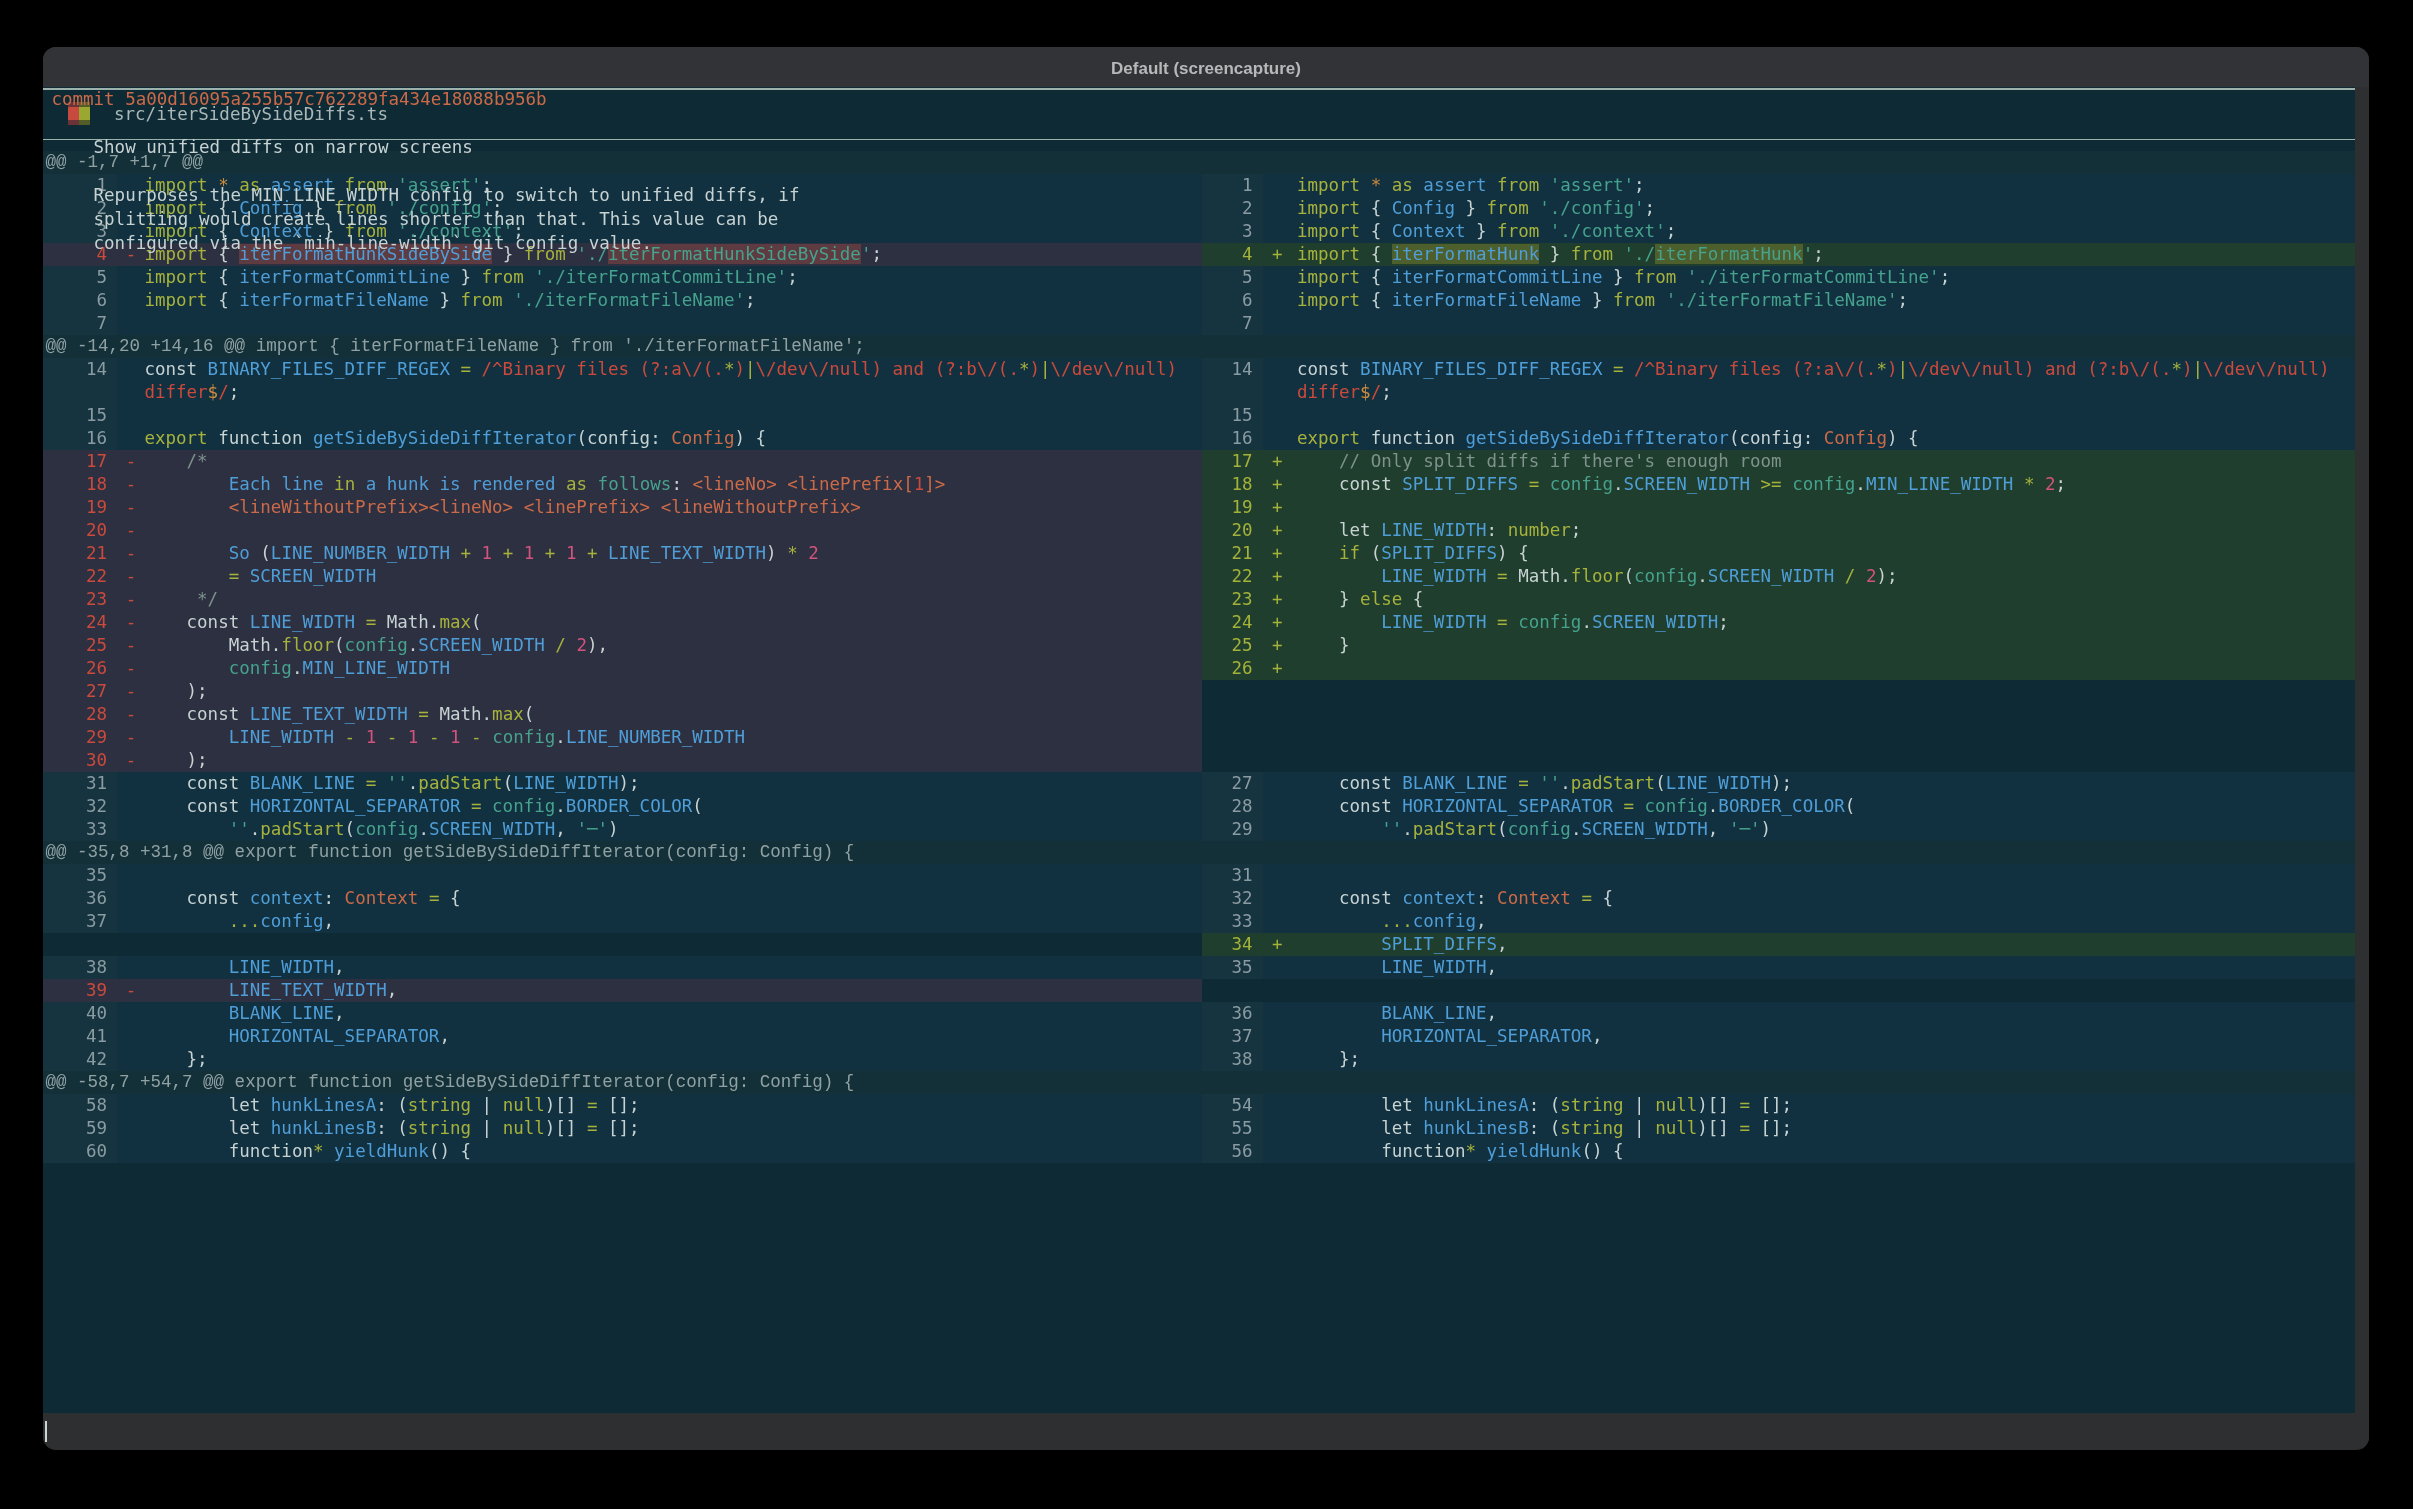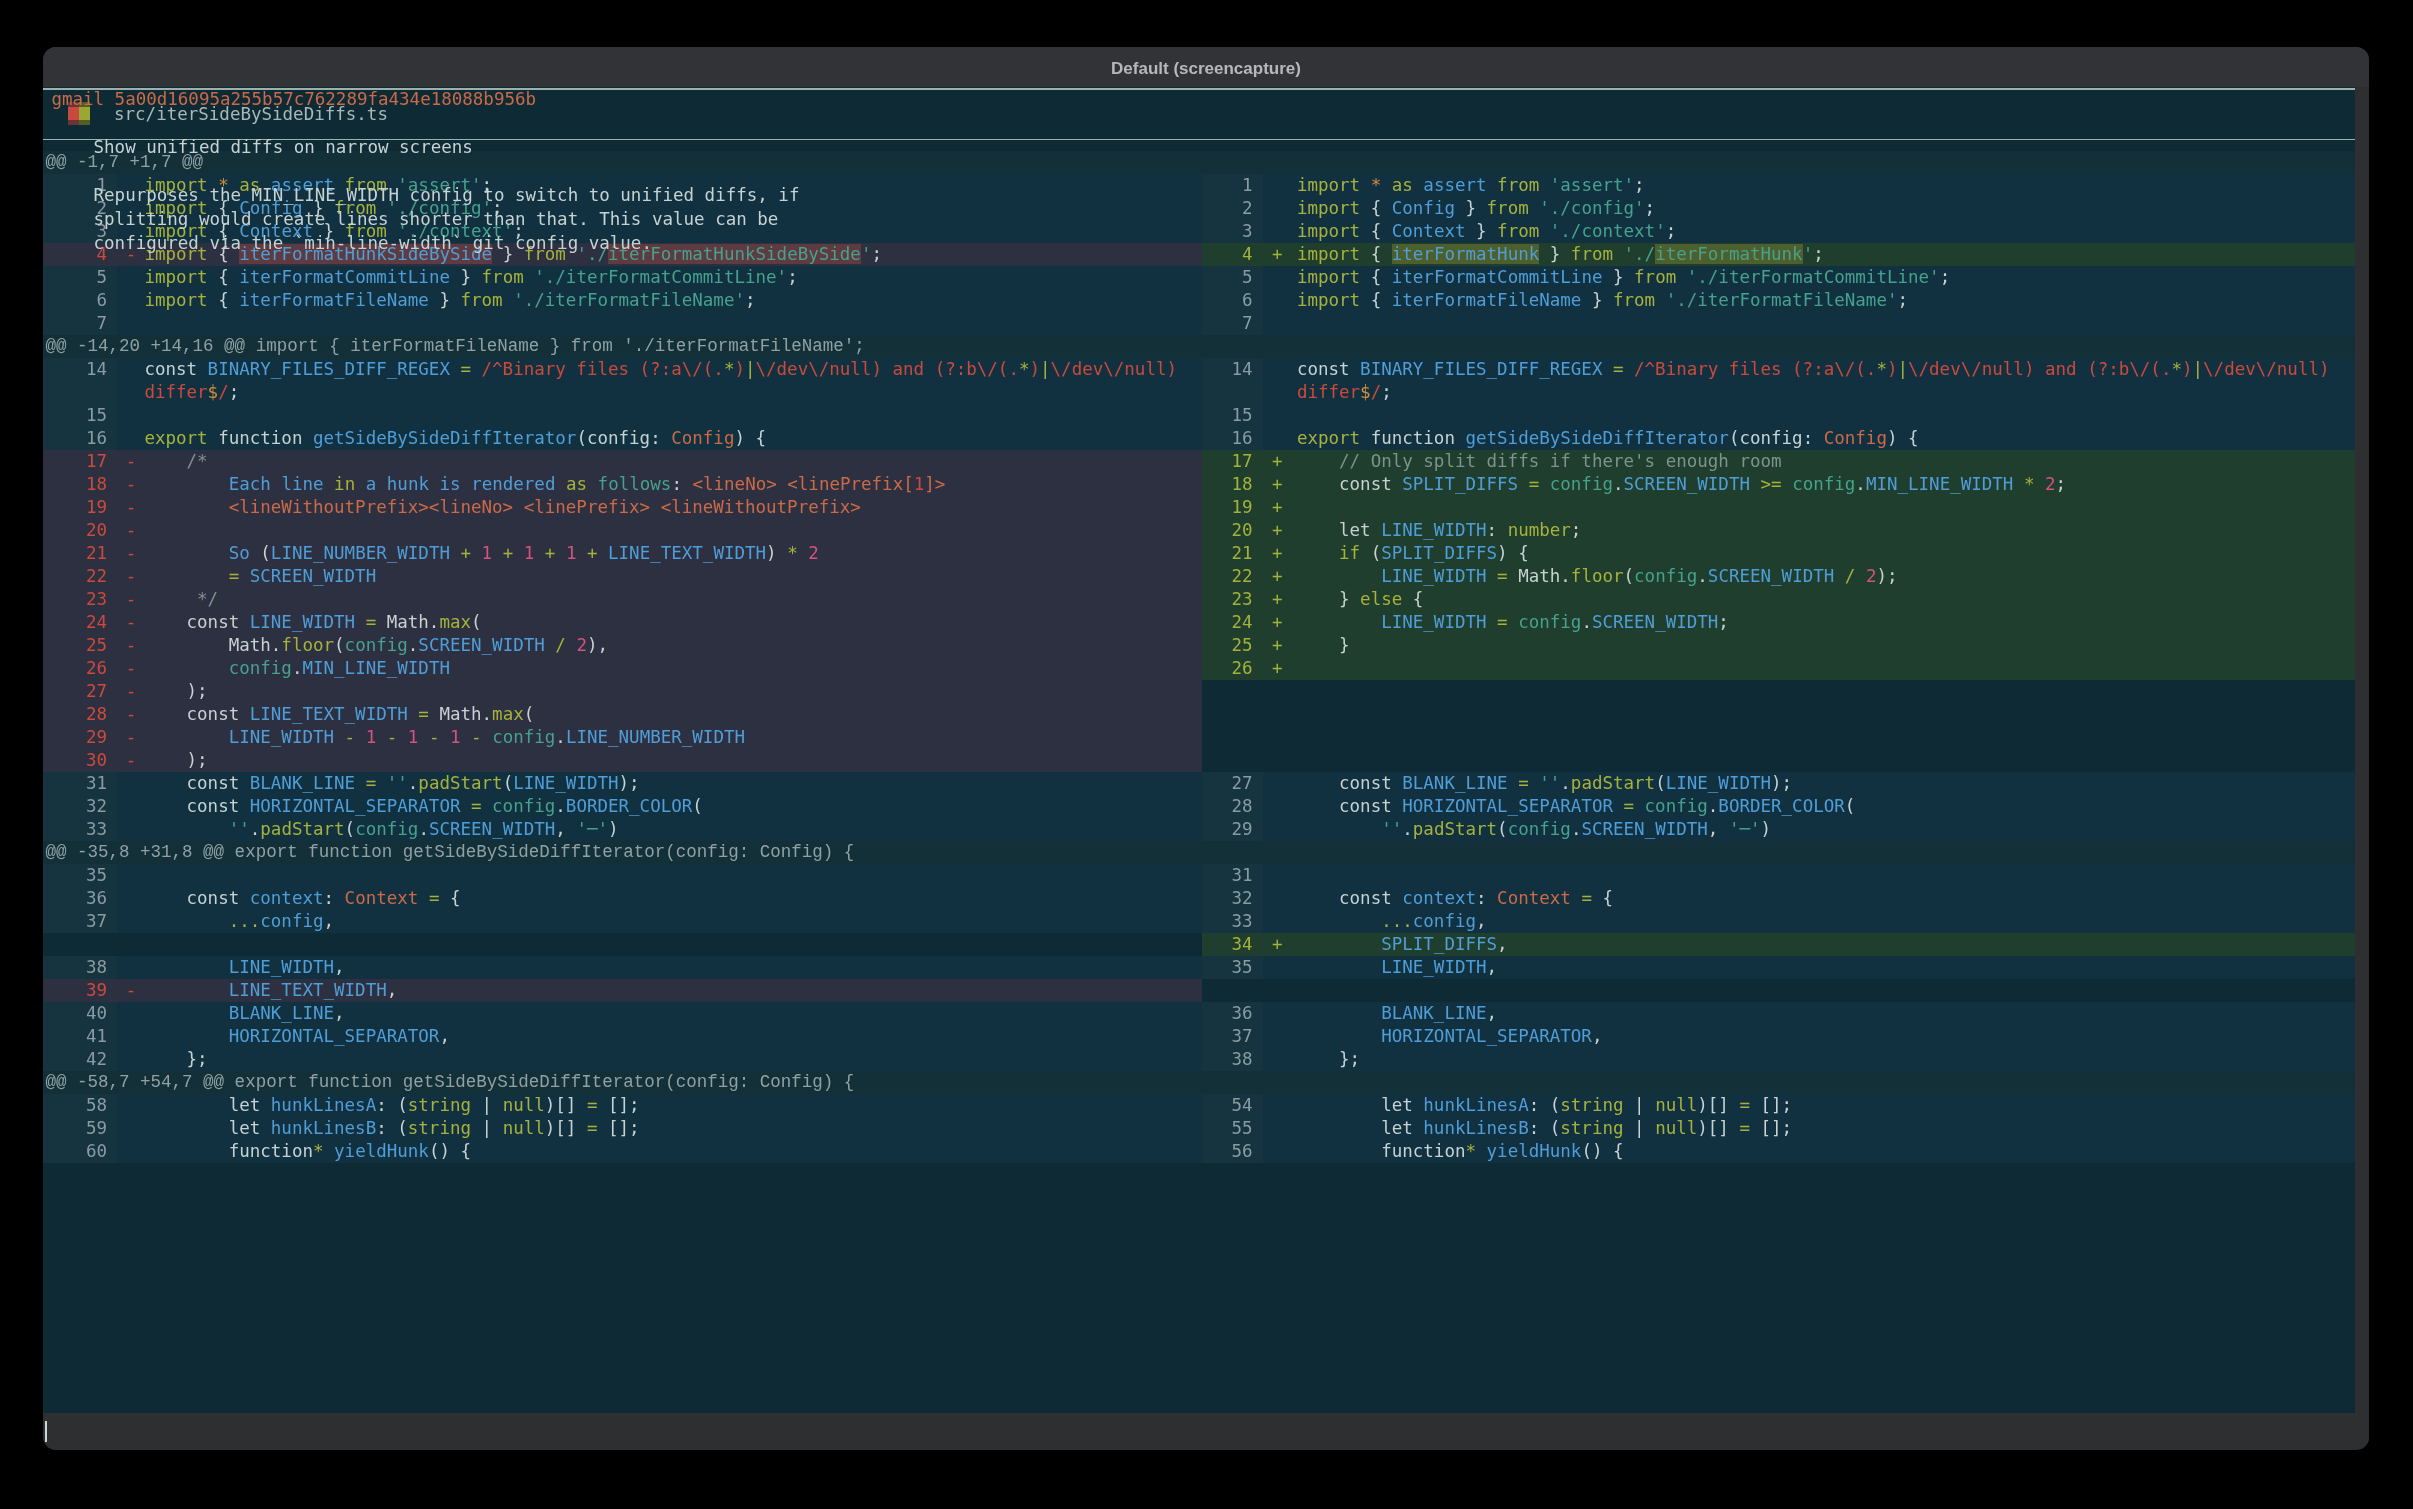--- a/index.html
+++ b/index.html
@@ -71,21 +71,21 @@
       <span class="light"></span>
       <span class="light"></span>
     </div>
     <div class="wtitle">Default (screencapture)</div>
   </div>
 
   <div class="rstrip"></div>
 
   <div class="content">
     <div class="commitblock" id="commit-block">
-        <div class="cline c-type">gmail 5a00d16095a255b57c762289fa434e18088b956b</div>
+        <div class="cline c-type">commit 5a00d16095a255b57c762289fa434e18088b956b</div>
         <div class="cline c-fg"></div>
         <div class="cline c-fg">    Show unified diffs on narrow screens</div>
         <div class="cline c-fg"></div>
         <div class="cline c-fg">    Repurposes the MIN_LINE_WIDTH config to switch to unified diffs, if</div>
         <div class="cline c-fg">    splitting would create lines shorter than that. This value can be</div>
         <div class="cline c-fg">    configured via the `min-line-width` git config value.</div>
         <div class="cline c-fg"></div>
       </div>
     <div class="sep"></div>
     <div class="filerow">

